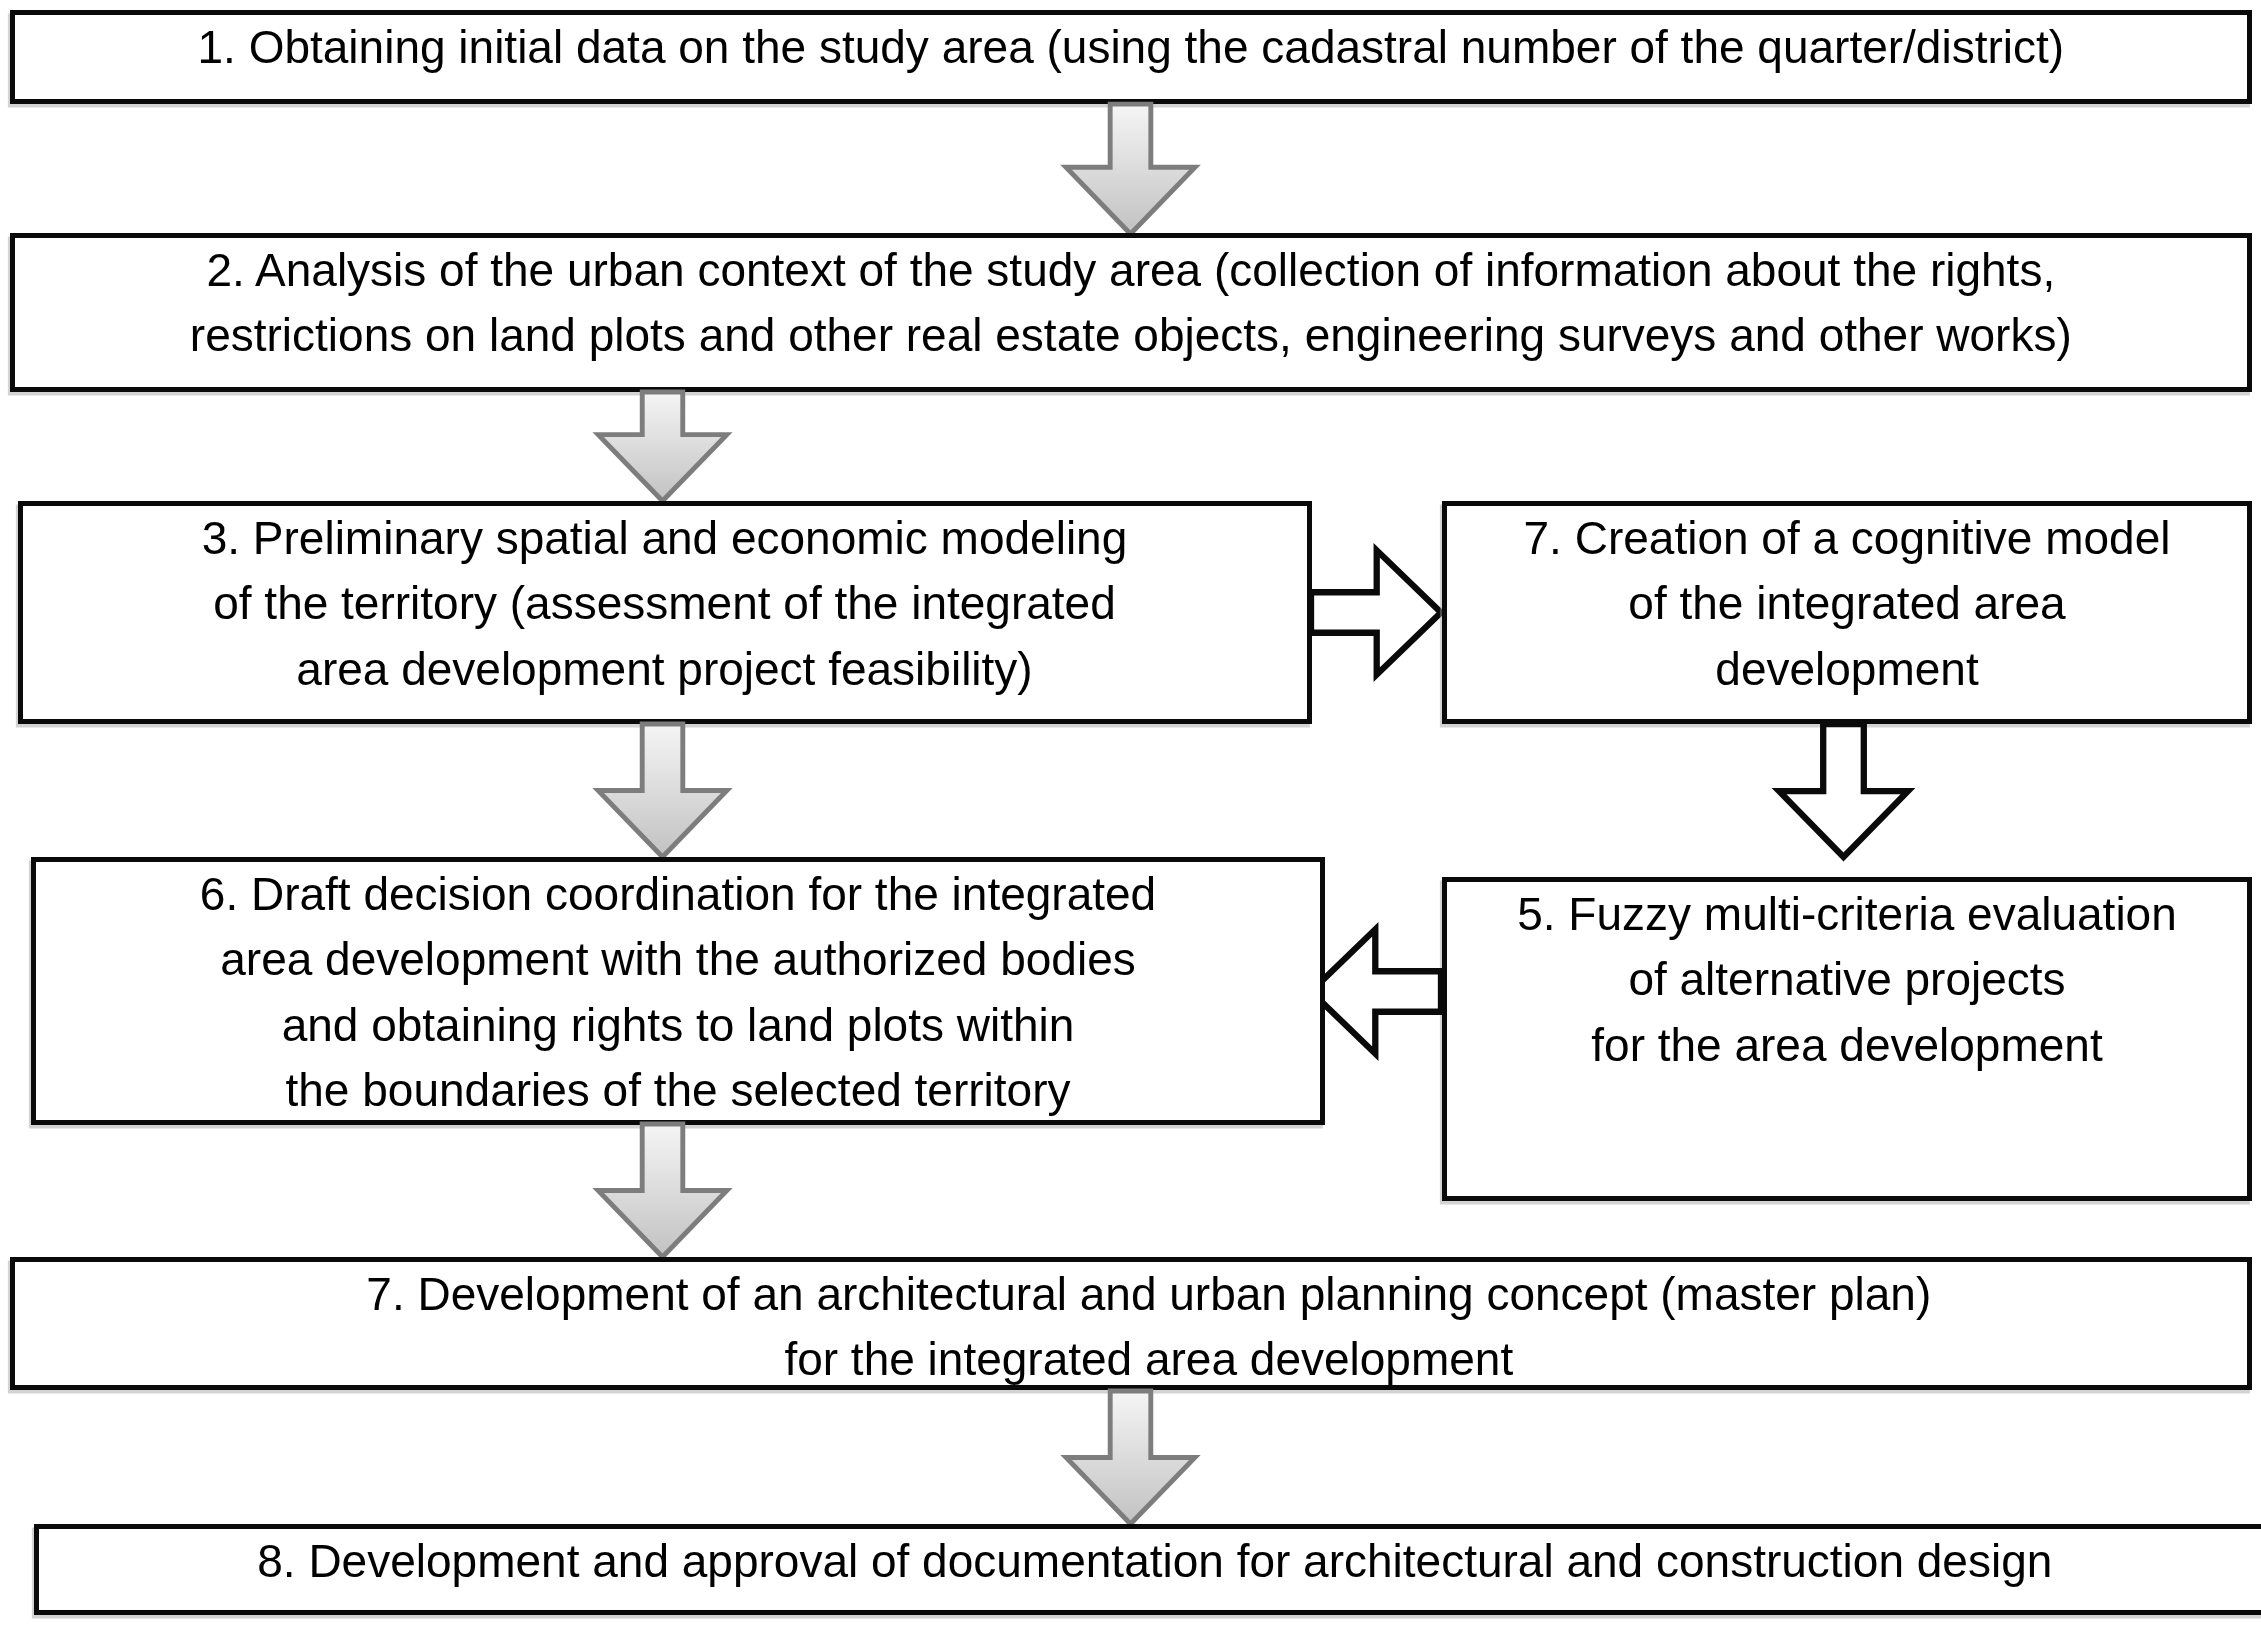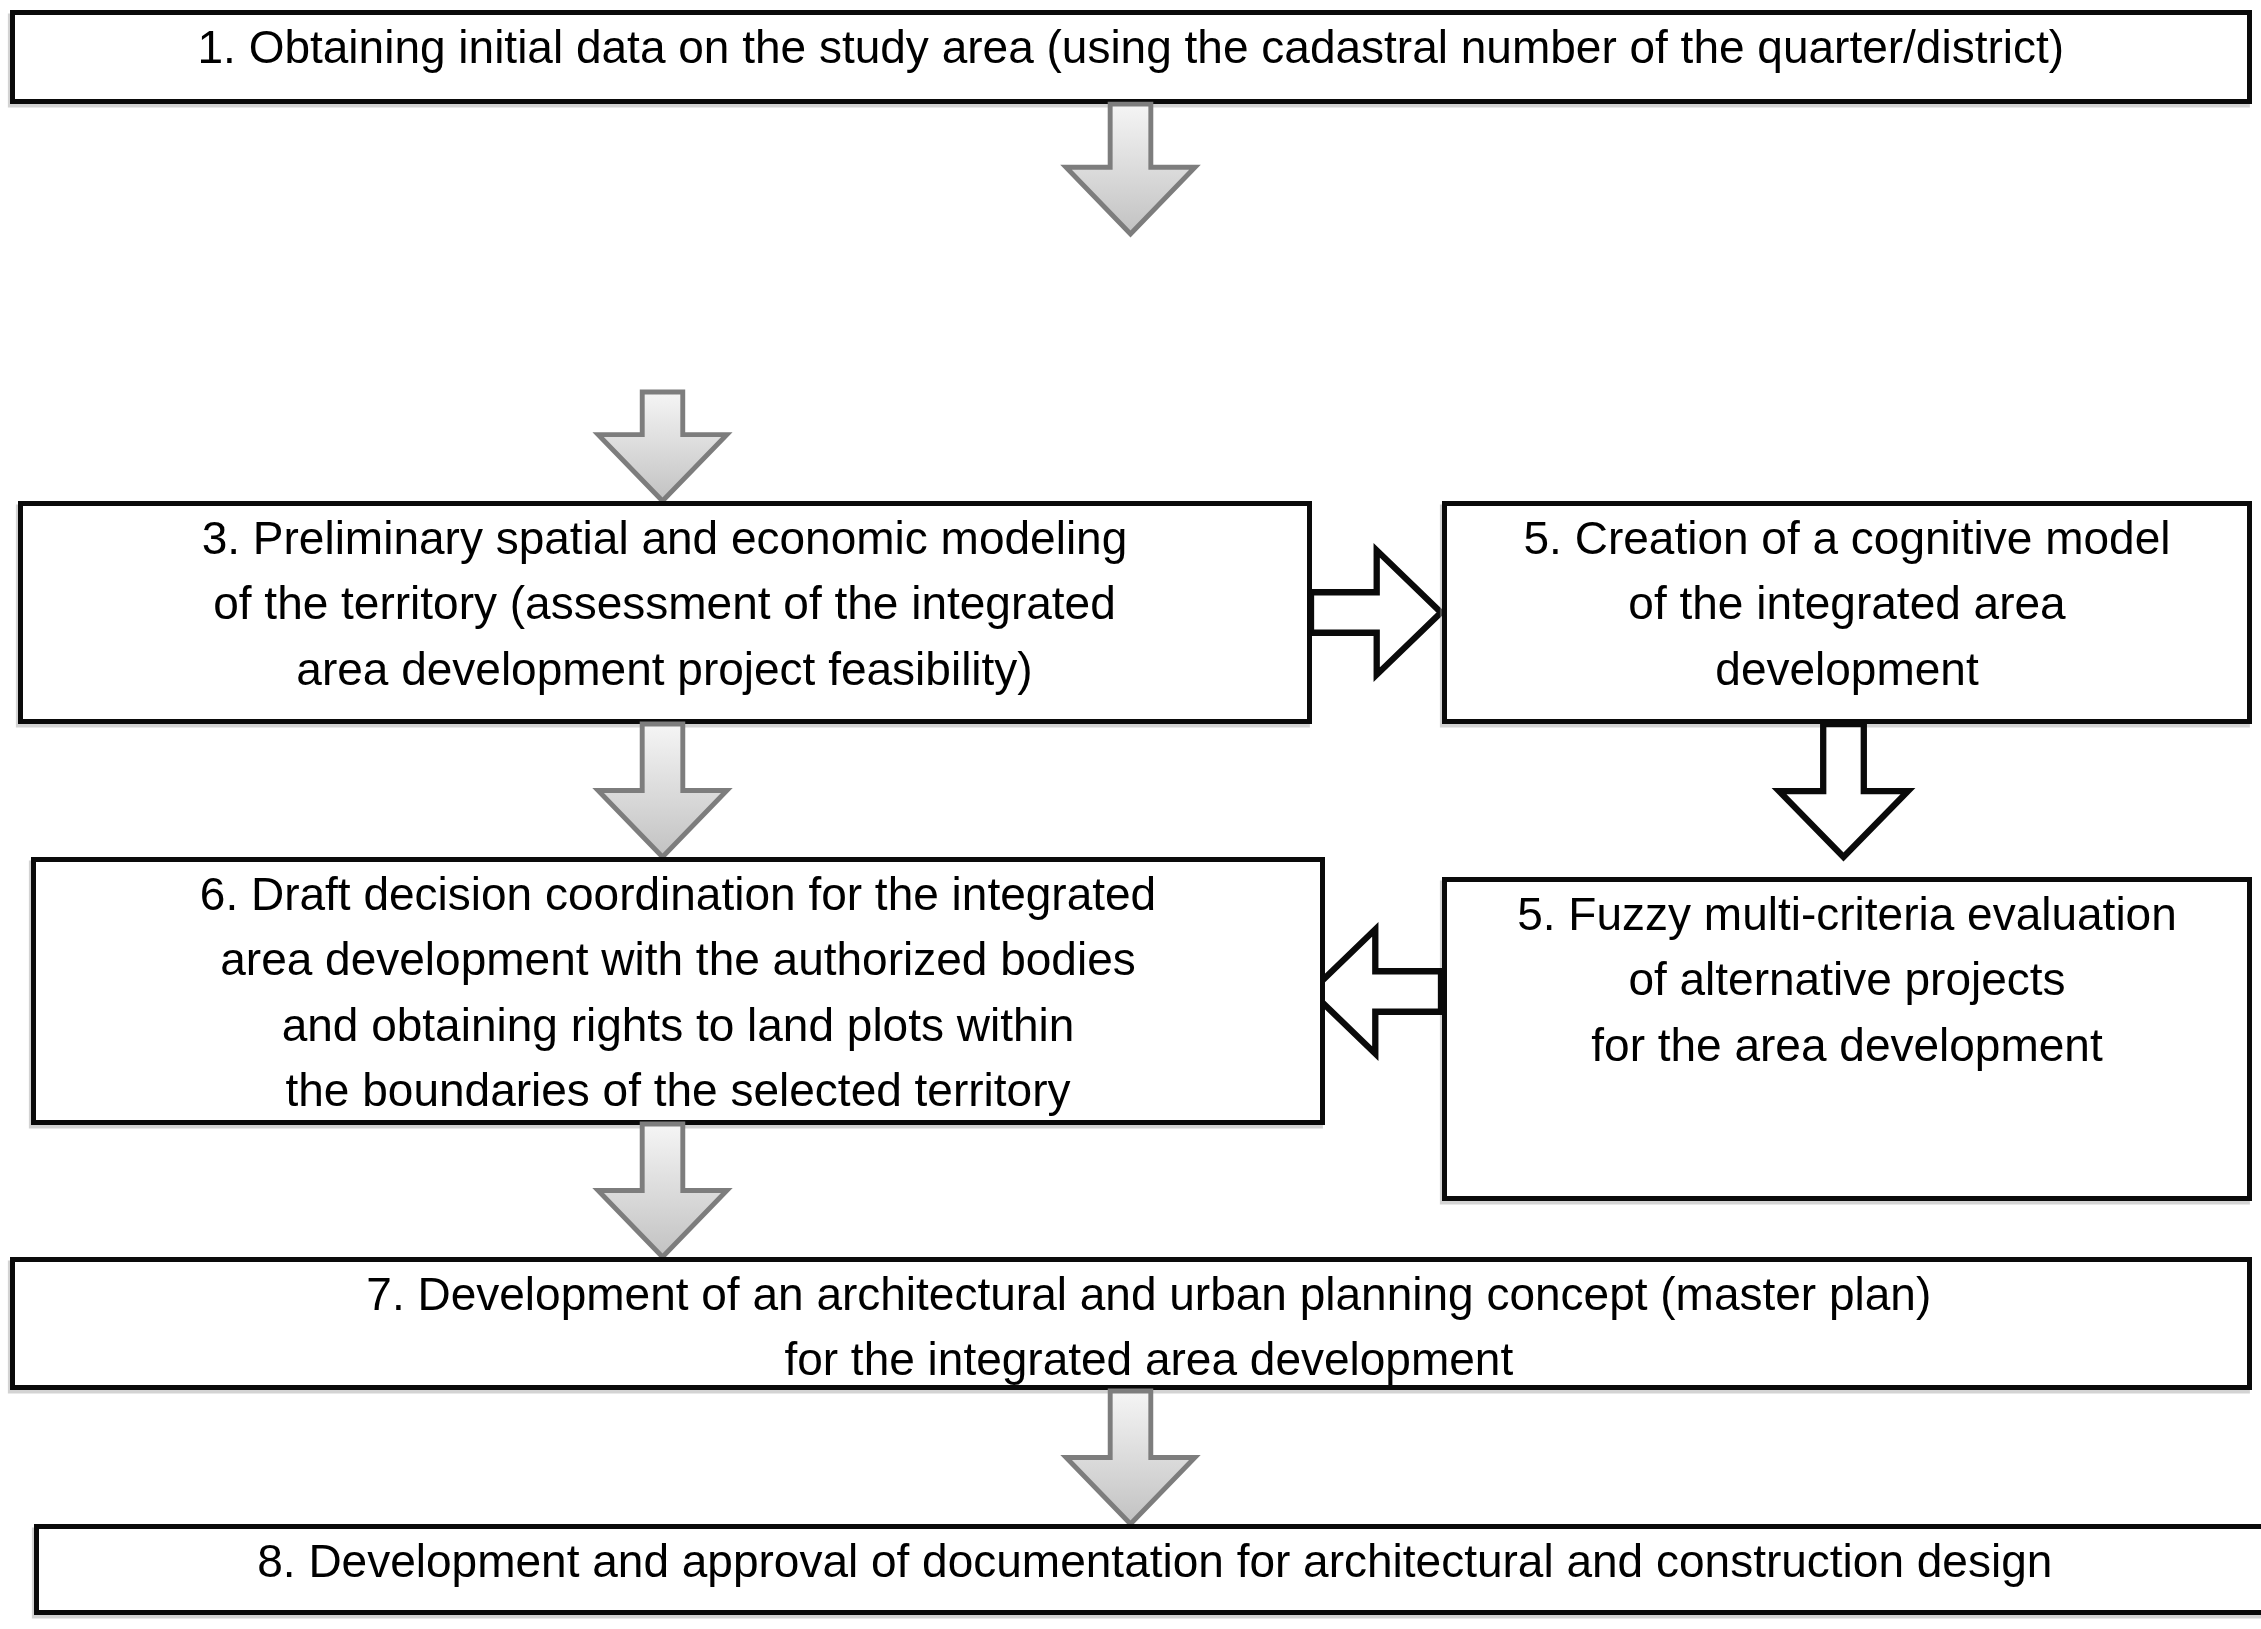--- a/index.html
+++ b/index.html
@@ -83,37 +83,41 @@
 <div class="canvas">
 
   <div class="box" id="b1">
     <div class="txt">1. Obtaining initial data on the study area (using the cadastral number of the quarter/district)</div>
   </div>
 
   <svg class="arrow gray" id="aA" width="129" height="130" viewBox="0 0 184 185">
     <polygon points="63,0 121,0 121,90 184,90 92,185 0,90 63,90" fill="url(#grayGrad)"></polygon>
   </svg>
 
+  <div class="box" id="b2">
+    <div class="txt">2. Analysis of the urban context of the study area (collection of information about the rights,
+restrictions on land plots and other real estate objects, engineering surveys and other works)</div>
+  </div>
 
   <svg class="arrow gray" id="aB" width="129" height="109" viewBox="0 0 184 156">
     <polygon points="63,0 121,0 121,61 184,61 92,156 0,61 63,61" fill="url(#grayGrad)"></polygon>
   </svg>
 
   <div class="box" id="b3">
     <div class="txt">3. Preliminary spatial and economic modeling
 of the territory (assessment of the integrated
 area development project feasibility)</div>
   </div>
 
   <svg class="arrow outline" id="aC" width="130" height="125" viewBox="0 0 186 178">
     <polygon points="0,60 94,60 94,0 186,89 94,178 94,118 0,118"></polygon>
   </svg>
 
   <div class="box" id="b4">
-    <div class="txt">5. Creation of a cognitive model
+    <div class="txt">7. Creation of a cognitive model
 of the integrated area
 development</div>
   </div>
 
   <svg class="arrow outline" id="aD" width="129" height="133" viewBox="0 0 184 190">
     <polygon points="63,0 121,0 121,96 184,96 92,190 0,96 63,96"></polygon>
   </svg>
 
   <div class="box" id="b5">
     <div class="txt">5. Fuzzy multi-criteria evaluation

